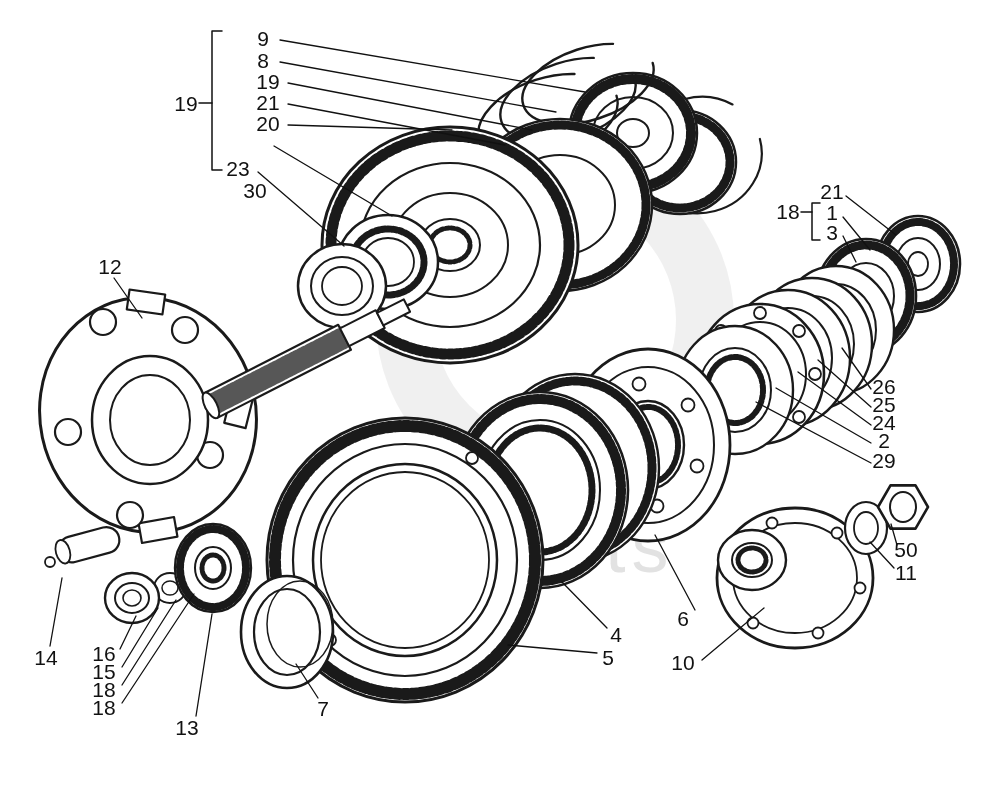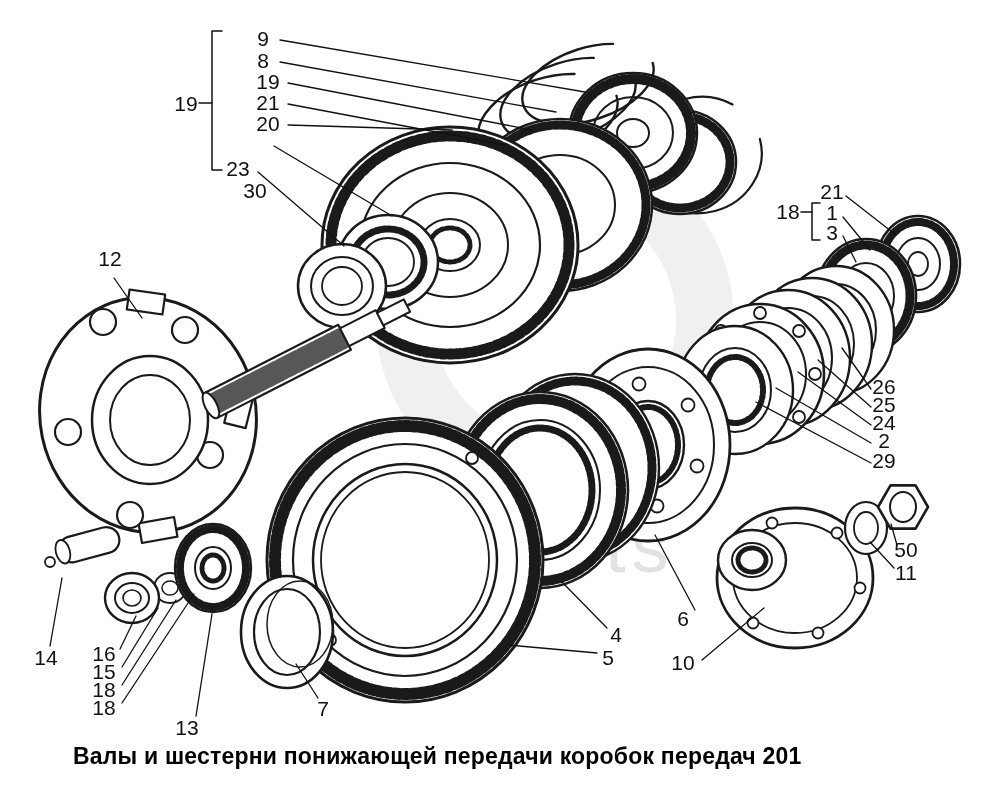--- a/index.html
+++ b/index.html
@@ -252,21 +252,21 @@
 
 <div class="labels-layer">
       <div class="part-label" style="left: 263px; top: 38px;">9</div>
       <div class="part-label" style="left: 263px; top: 60px;">8</div>
       <div class="part-label" style="left: 268px; top: 81px;">19</div>
       <div class="part-label" style="left: 268px; top: 102px;">21</div>
       <div class="part-label" style="left: 268px; top: 123px;">20</div>
       <div class="part-label" style="left: 255px; top: 144px; margin-top: 46px;">30</div>
       <div class="part-label" style="left: 238px; top: 168px;">23</div>
       <div class="part-label" style="left: 186px; top: 103px;">19</div>
-      <div class="part-label" style="left: 110px; top: 258px;">12</div>
+      <div class="part-label" style="left: 110px; top: 266px;">12</div>
       <div class="part-label" style="left: 788px; top: 211px;">18</div>
       <div class="part-label" style="left: 832px; top: 191px;">21</div>
       <div class="part-label" style="left: 832px; top: 212px;">1</div>
       <div class="part-label" style="left: 832px; top: 232px;">3</div>
       <div class="part-label" style="left: 884px; top: 386px;">26</div>
       <div class="part-label" style="left: 884px; top: 404px;">25</div>
       <div class="part-label" style="left: 884px; top: 422px;">24</div>
       <div class="part-label" style="left: 884px; top: 440px;">2</div>
       <div class="part-label" style="left: 884px; top: 460px;">29</div>
       <div class="part-label" style="left: 906px; top: 549px;">50</div>
@@ -277,15 +277,14 @@
       <div class="part-label" style="left: 608px; top: 657px;">5</div>
       <div class="part-label" style="left: 323px; top: 708px;">7</div>
       <div class="part-label" style="left: 46px; top: 657px;">14</div>
       <div class="part-label" style="left: 104px; top: 653px;">16</div>
       <div class="part-label" style="left: 104px; top: 671px;">15</div>
       <div class="part-label" style="left: 104px; top: 689px;">18</div>
       <div class="part-label" style="left: 104px; top: 707px;">18</div>
       <div class="part-label" style="left: 187px; top: 727px;">13</div>
     </div>
 
-<div class="caption">Валы и шестерни понижающей передачи коробок передач 201</div>
 
 </div>
 
 </body></html>

